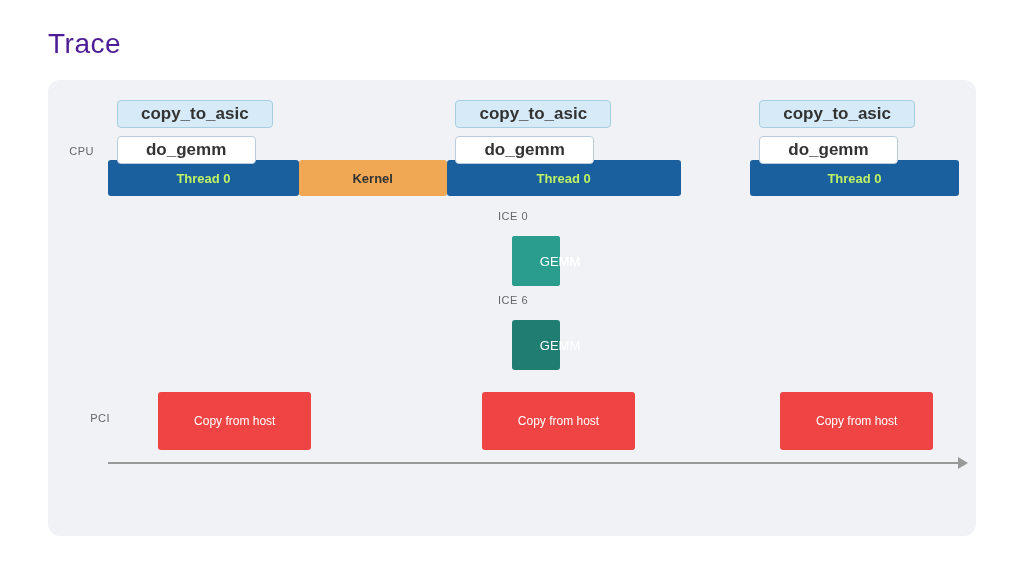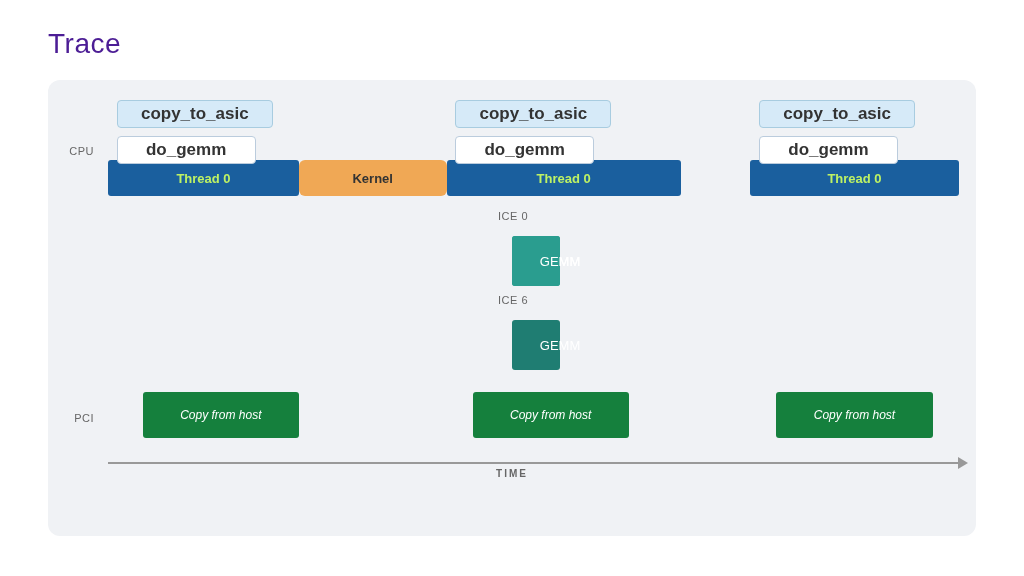--- a/index.html
+++ b/index.html
@@ -75,21 +75,21 @@
       border-radius: 3px;
       display: flex;
       align-items: center;
       justify-content: center;
       font-size: 13px;
       font-weight: 600;
       color: #bef264;
     }
 
     .thread-bar.blue { background: #1a5f9e; }
-    .thread-bar.orange { background: #f0a855; color: #333; border-radius: 6px; }
+    .thread-bar.orange { background: #f0a855; color: #333; }
 
     
     .call-box {
       position: absolute;
       border: 1.5px solid #bcd;
       background: #fff;
       border-radius: 4px;
       display: flex;
       align-items: center;
       justify-content: center;
@@ -132,35 +132,35 @@
       color: #fff;
       padding-left: 48px;
     }
 
     .gemm-bar.teal { background: #2a9d8f; }
     .gemm-bar.dark-teal { background: #1f7d72; }
 
     
     .pci-row {
       height: 80px;
+      padding-left: 16px;
     }
 
     .copy-bar {
       position: absolute;
       top: 14px;
-      height: 46px;
-      background: #15803d;
+      height: 58px;
+      background: #ef4444;
       border-radius: 3px;
       display: flex;
       align-items: center;
       justify-content: center;
       font-size: 12px;
       color: #fff;
       font-weight: 400;
-      font-style: italic;
     }
 
     .timeline-line {
       flex: 1;
       height: 2px;
       background: #999;
       position: relative;
     }
 
     .timeline-line::after {
@@ -230,15 +230,14 @@
     <div class="row-content" id="pci-content">
         <div class="copy-bar" style="left: 4%; width: 18%;">Copy from host</div>
         <div class="copy-bar" style="left: 42%; width: 18%;">Copy from host</div>
         <div class="copy-bar" style="left: 77%; width: 18%;">Copy from host</div>
       </div>
   </div>
 
   <div class="timeline-wrapper">
     <div class="timeline-line"></div>
   </div>
-  <div class="time-label">TIME</div>
 
 </div>
 
 </body></html>

